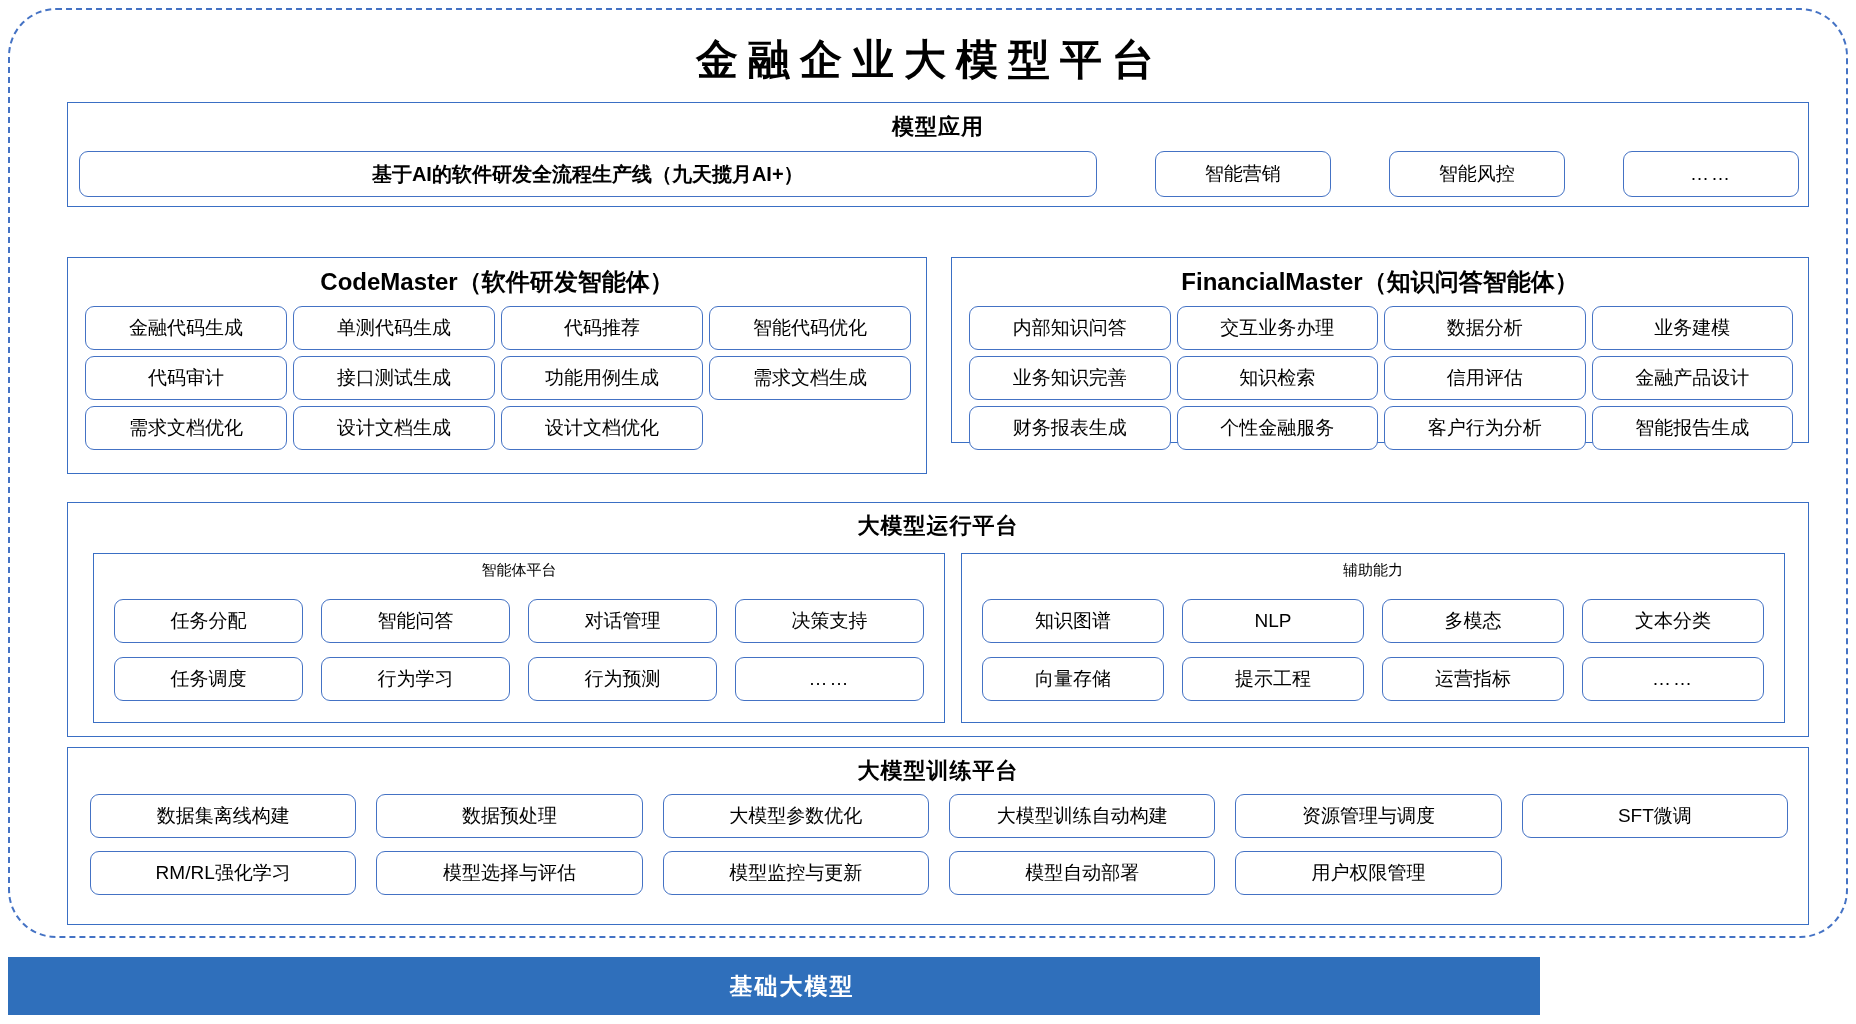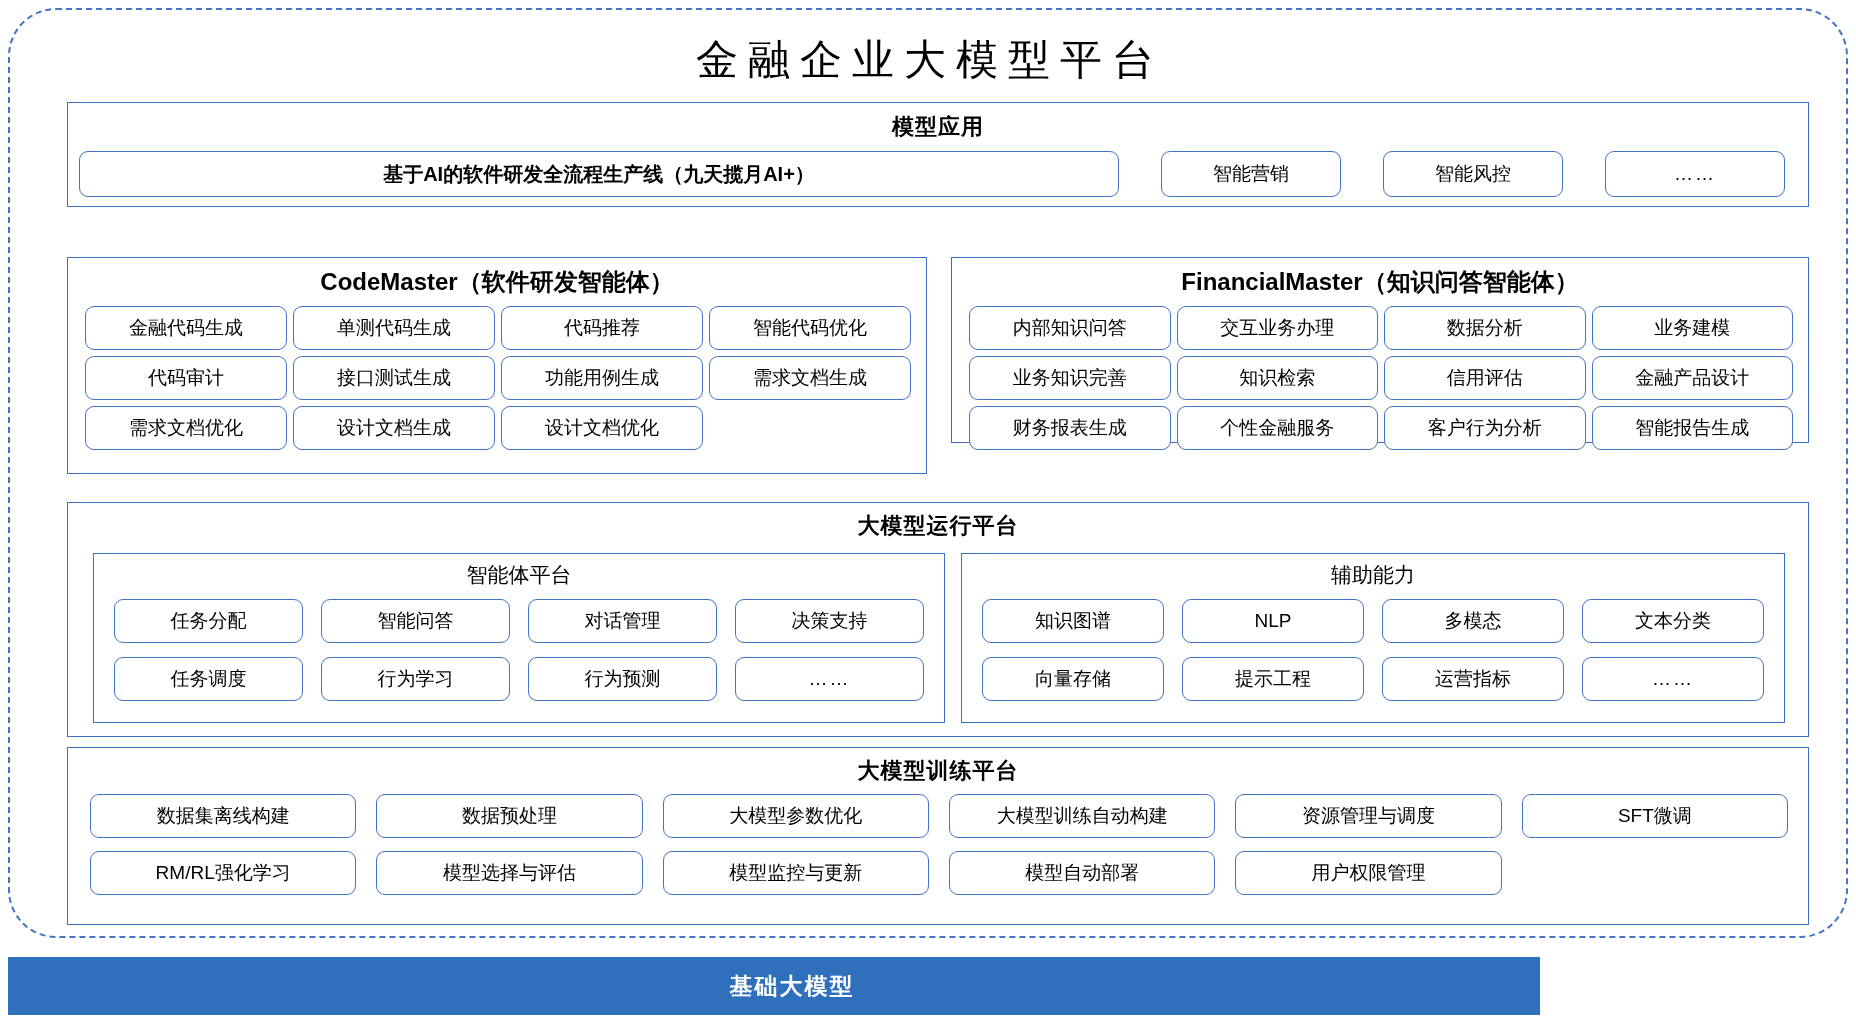--- a/index.html
+++ b/index.html
@@ -21,41 +21,41 @@
   }
 
   
   .main-title {
     position: absolute;
     left: 0; top: 22px;
     width: 1840px;
     text-align: center;
     font-family: "Liberation Serif", "DejaVu Serif", serif;
     font-size: 42px;
-    font-weight: 400;
+    font-weight: 700;
     letter-spacing: 10px;
     color: #000000;
   }
 
   
   .card {
     position: absolute;
     border: 1.5px solid #3A6FC4;
     background: #ffffff;
   }
   .card-title {
     text-align: center;
     font-size: 22px;
     font-weight: 700;
     color: #000000;
     letter-spacing: 1px;
   }
   .sub-title {
     text-align: center;
-    font-size: 21px;
+    font-size: 15px;
     font-weight: 400;
     color: #000000;
   }
 
   
   .pill {
     border: 1.5px solid #4472C4;
     border-radius: 9px;
     background: #ffffff;
     display: flex;
@@ -68,21 +68,21 @@
     white-space: nowrap;
   }
   .pill.bold { font-weight: 700; font-size: 20px; }
   .pill.dots { letter-spacing: 2px; }
 
   .row { position: absolute; display: flex; }
 
   
   #sec-apps { left: 57px; top: 92px; width: 1742px; height: 105px; }
   #sec-apps .card-title { margin-top: 9px; }
-  #sec-apps .row { left: 11px; top: 48px; width: 1720px; gap: 0; }
+  #sec-apps .row { left: 11px; top: 48px; width: 1720px; gap: 16px; }
   #sec-apps .pill { height: 46px; }
   #pill-ai-line { width: 1040px; }
   #sec-apps .pill.small { width: 180px; margin-left: 42px; }
 
   
   #sec-code { left: 57px; top: 247px; width: 860px; height: 217px; }
   #sec-fin  { left: 941px; top: 247px; width: 858px; height: 186px; }
   .agent-title {
     text-align: center;
     font-size: 24px;

